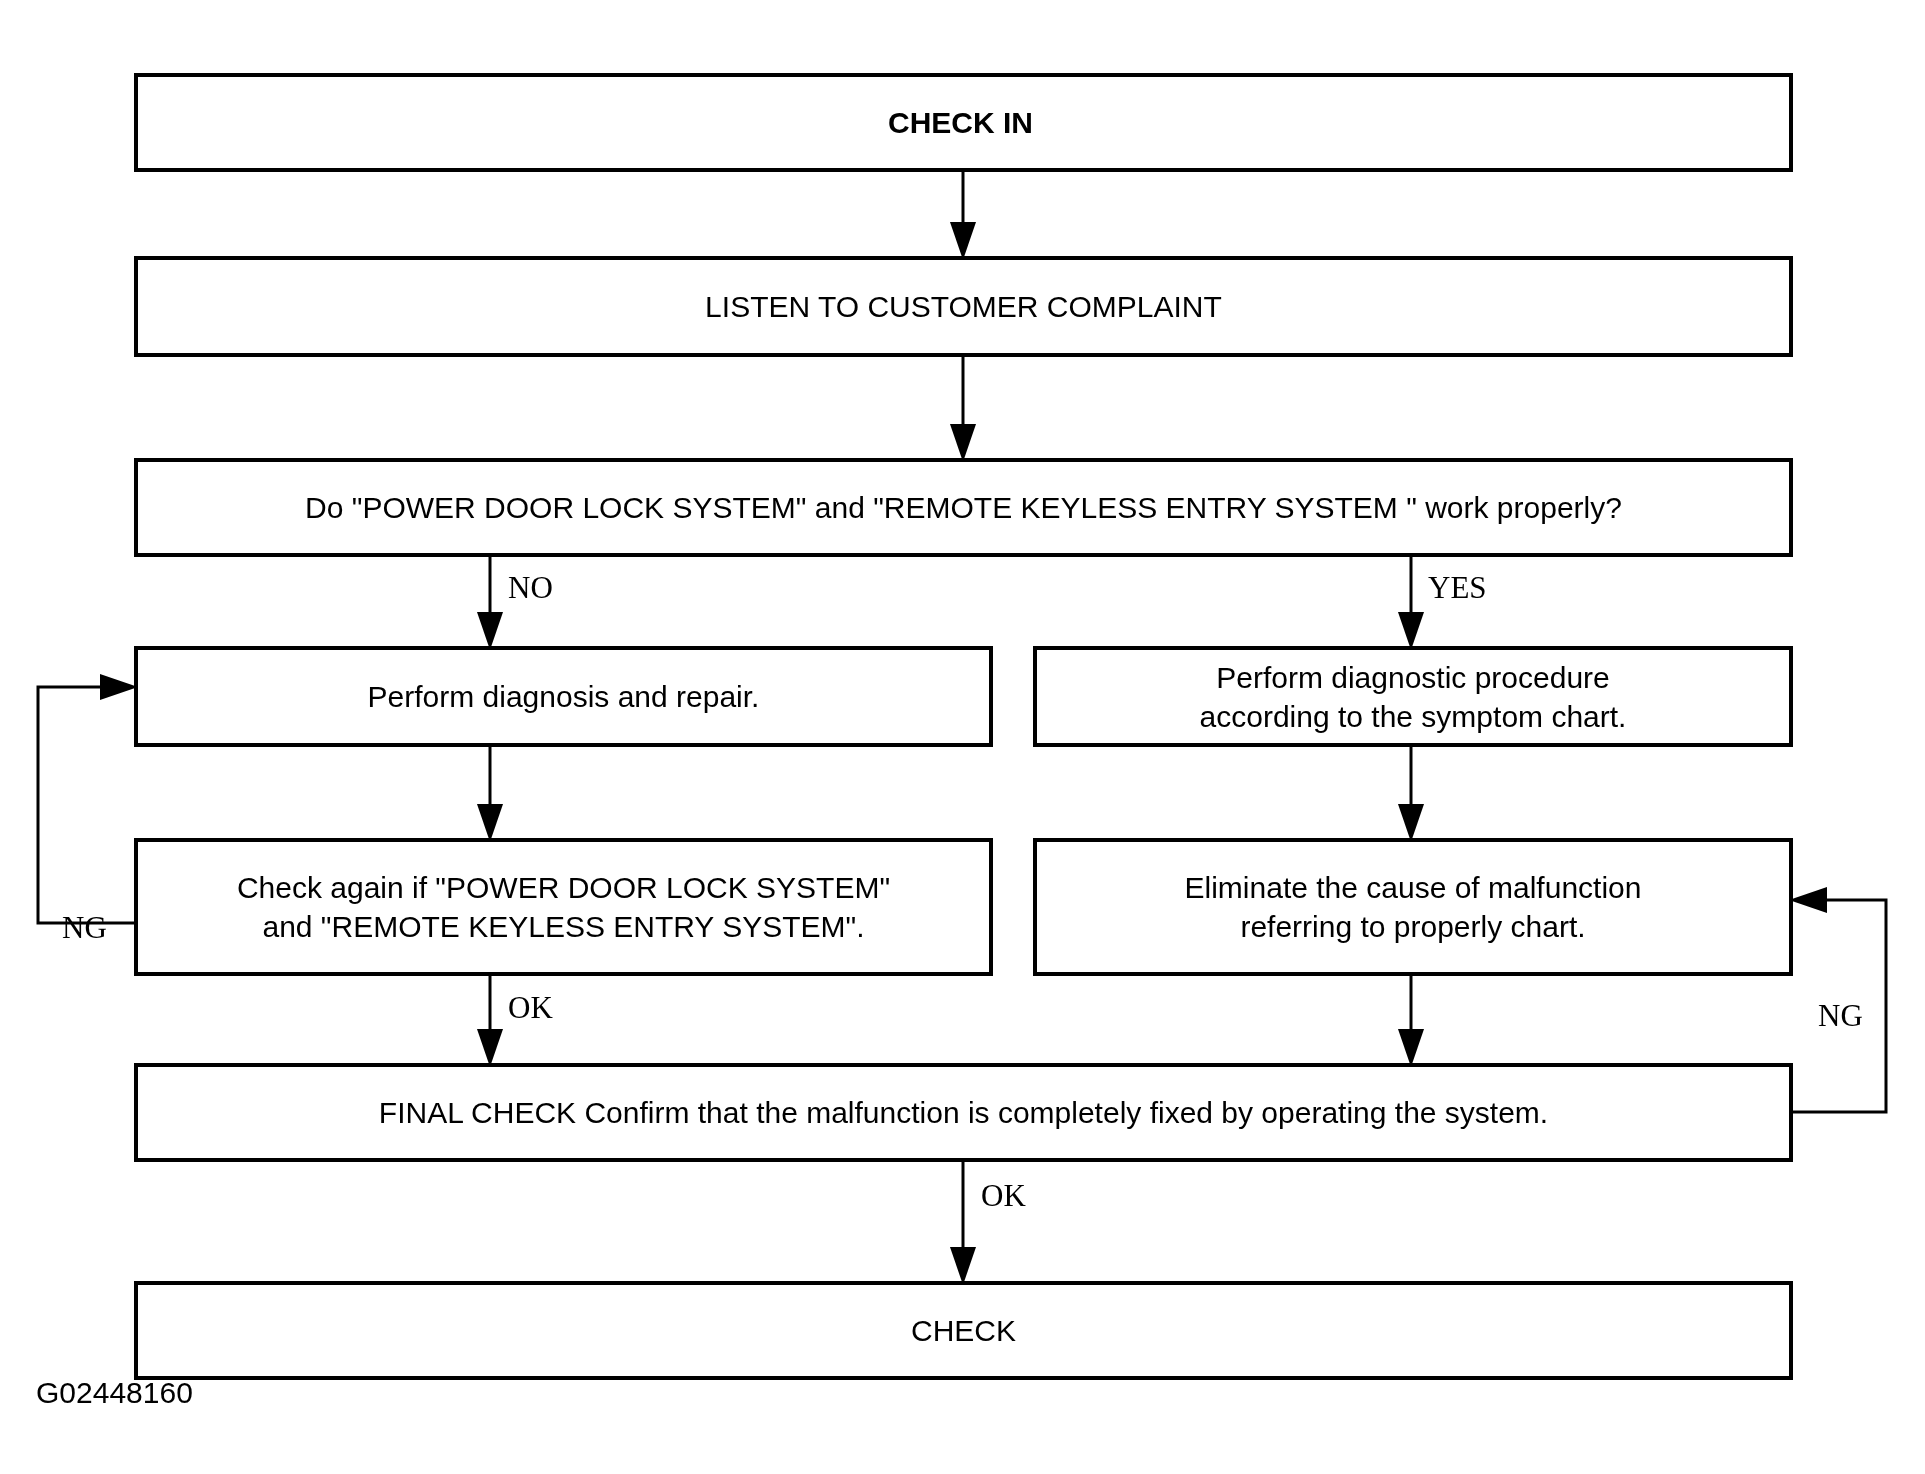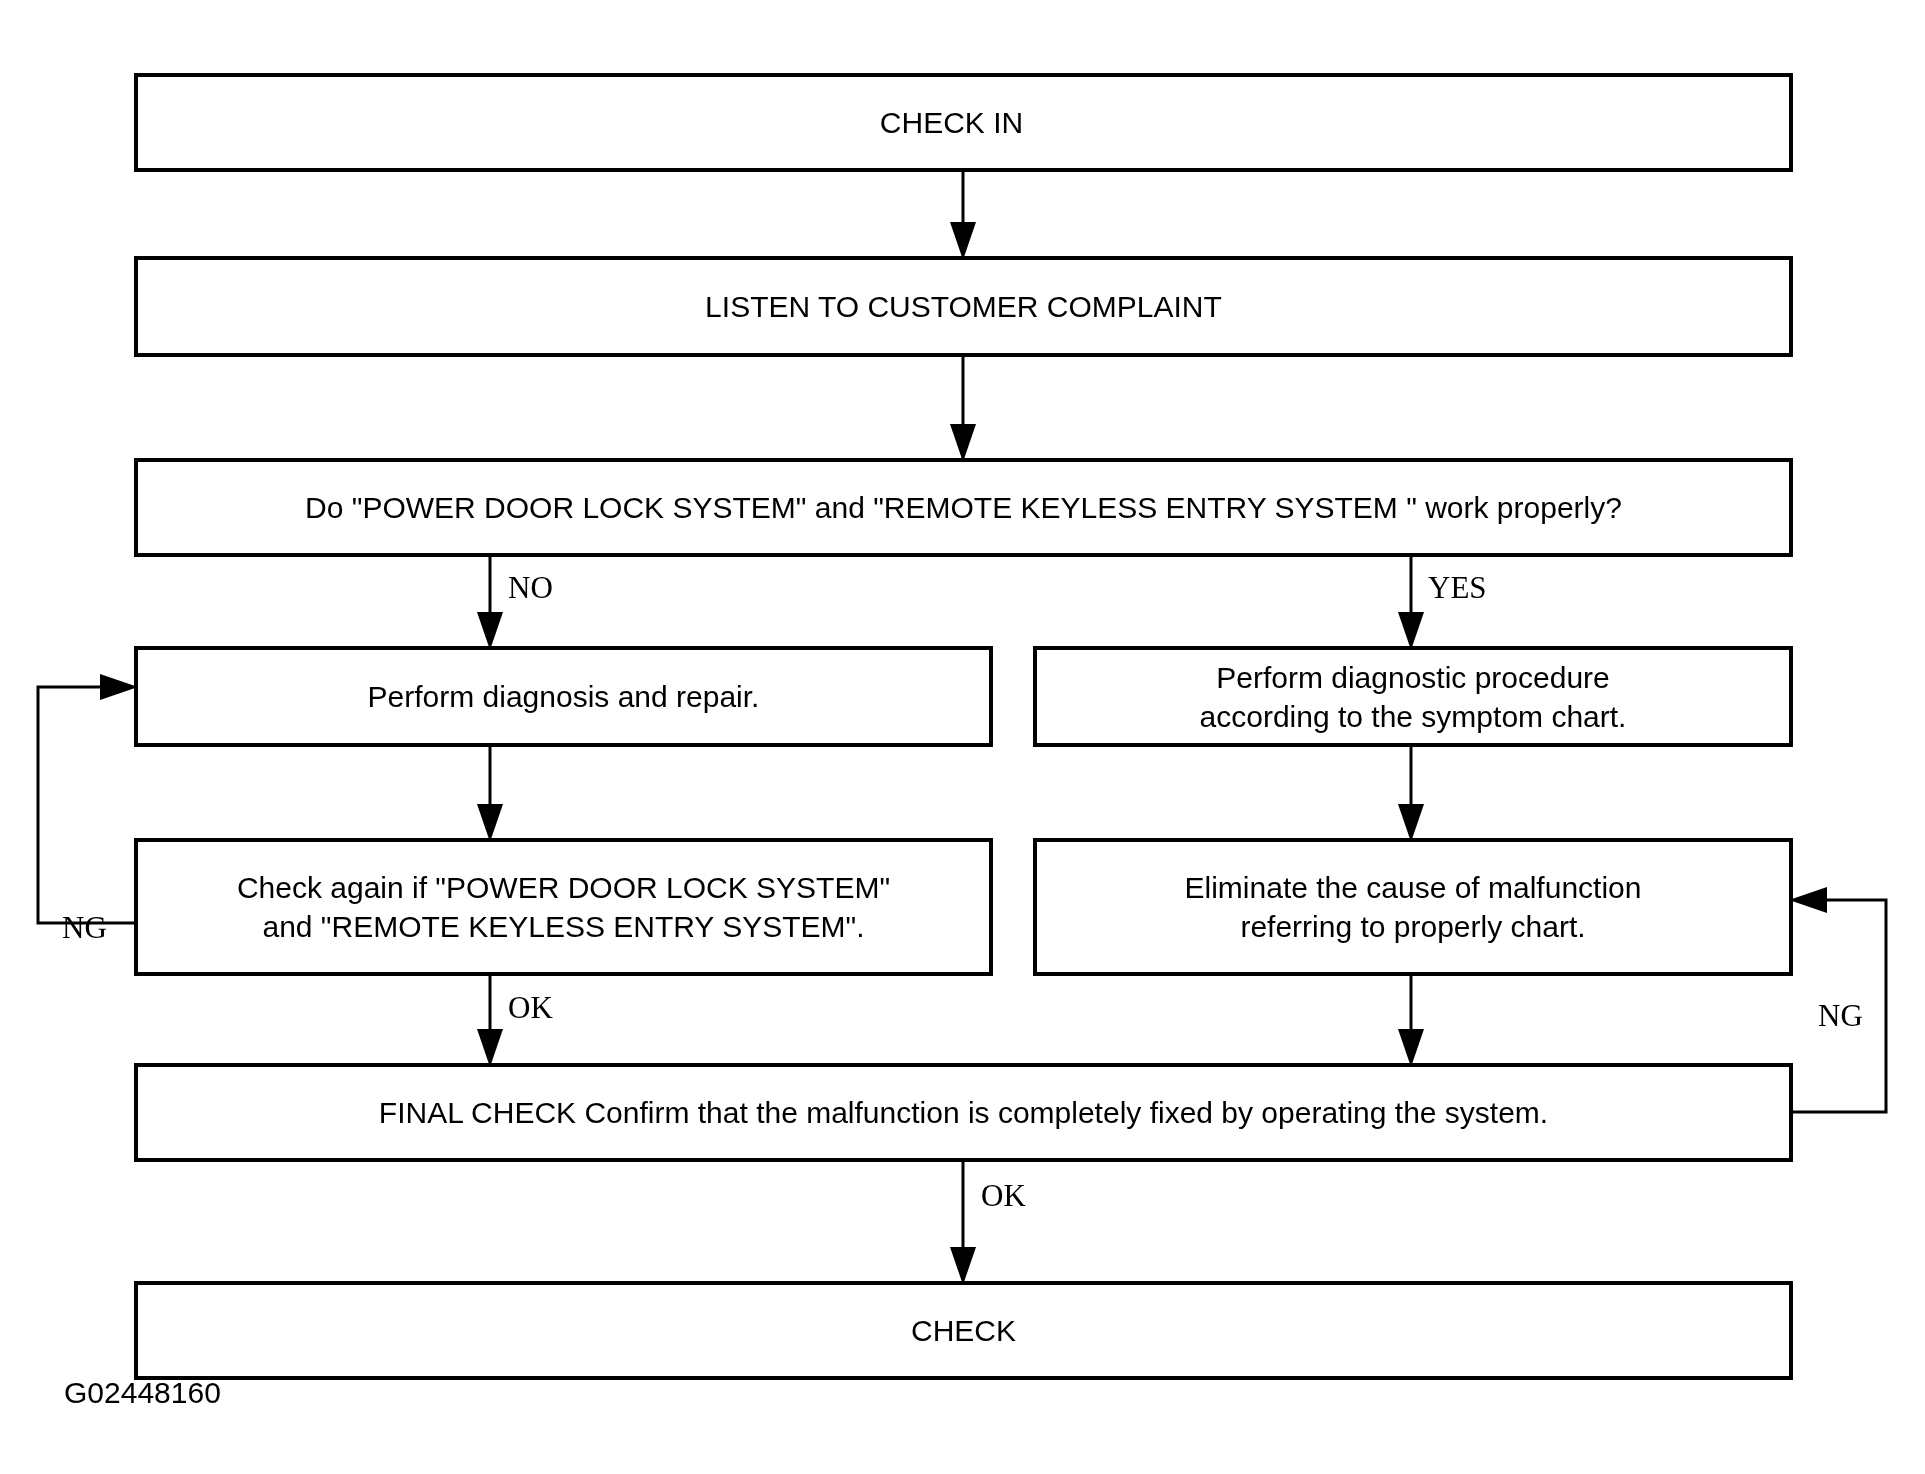--- a/index.html
+++ b/index.html
@@ -63,21 +63,20 @@
     line-height: 1;
     white-space: nowrap;
   }
   .figcaption {
     position: absolute;
     color: #000000;
     font-family: "Liberation Sans", sans-serif;
     font-size: 30px;
     line-height: 1;
     white-space: nowrap;
-    margin-left: 28px;
   }
 </style>
 </head>
 <body>
 
 <div id="chart-root">
 
   <svg class="flow" viewBox="0 0 1925 1474" xmlns="http://www.w3.org/2000/svg">
 
     <rect class="boxrect" x="136" y="75" width="1655" height="95"></rect>
@@ -140,21 +139,21 @@
       <polygon class="arrowhead" points="138,687 100,674 100,700"></polygon>
     </g>
 
     <g>
       <polyline class="conn" points="1791,1112 1886,1112 1886,900 1808,900"></polyline>
       <polygon class="arrowhead" points="1789,900 1827,887 1827,913"></polygon>
     </g>
 
   </svg>
 
-  <div class="boxlabel" style="left:124px; top:75px; width:1655px; height:95px;">CHECK IN</div>
+  <div class="boxlabel" style="left:133px; top:75px; width:1655px; height:95px;font-weight:bold;">CHECK IN</div>
 
   <div class="boxlabel" style="left:136px; top:258px; width:1655px; height:97px;">LISTEN TO CUSTOMER COMPLAINT</div>
 
   <div class="boxlabel" style="left:136px; top:460px; width:1655px; height:95px;">Do "POWER DOOR LOCK SYSTEM" and "REMOTE  KEYLESS  ENTRY  SYSTEM " work properly?</div>
 
   <div class="boxlabel" style="left:1035px; top:648px; width:756px; height:97px;">Perform diagnostic procedure
 according to the symptom chart.</div>
 
   <div class="boxlabel" style="left:136px; top:648px; width:855px; height:97px;">Perform diagnosis and repair.</div>
 

